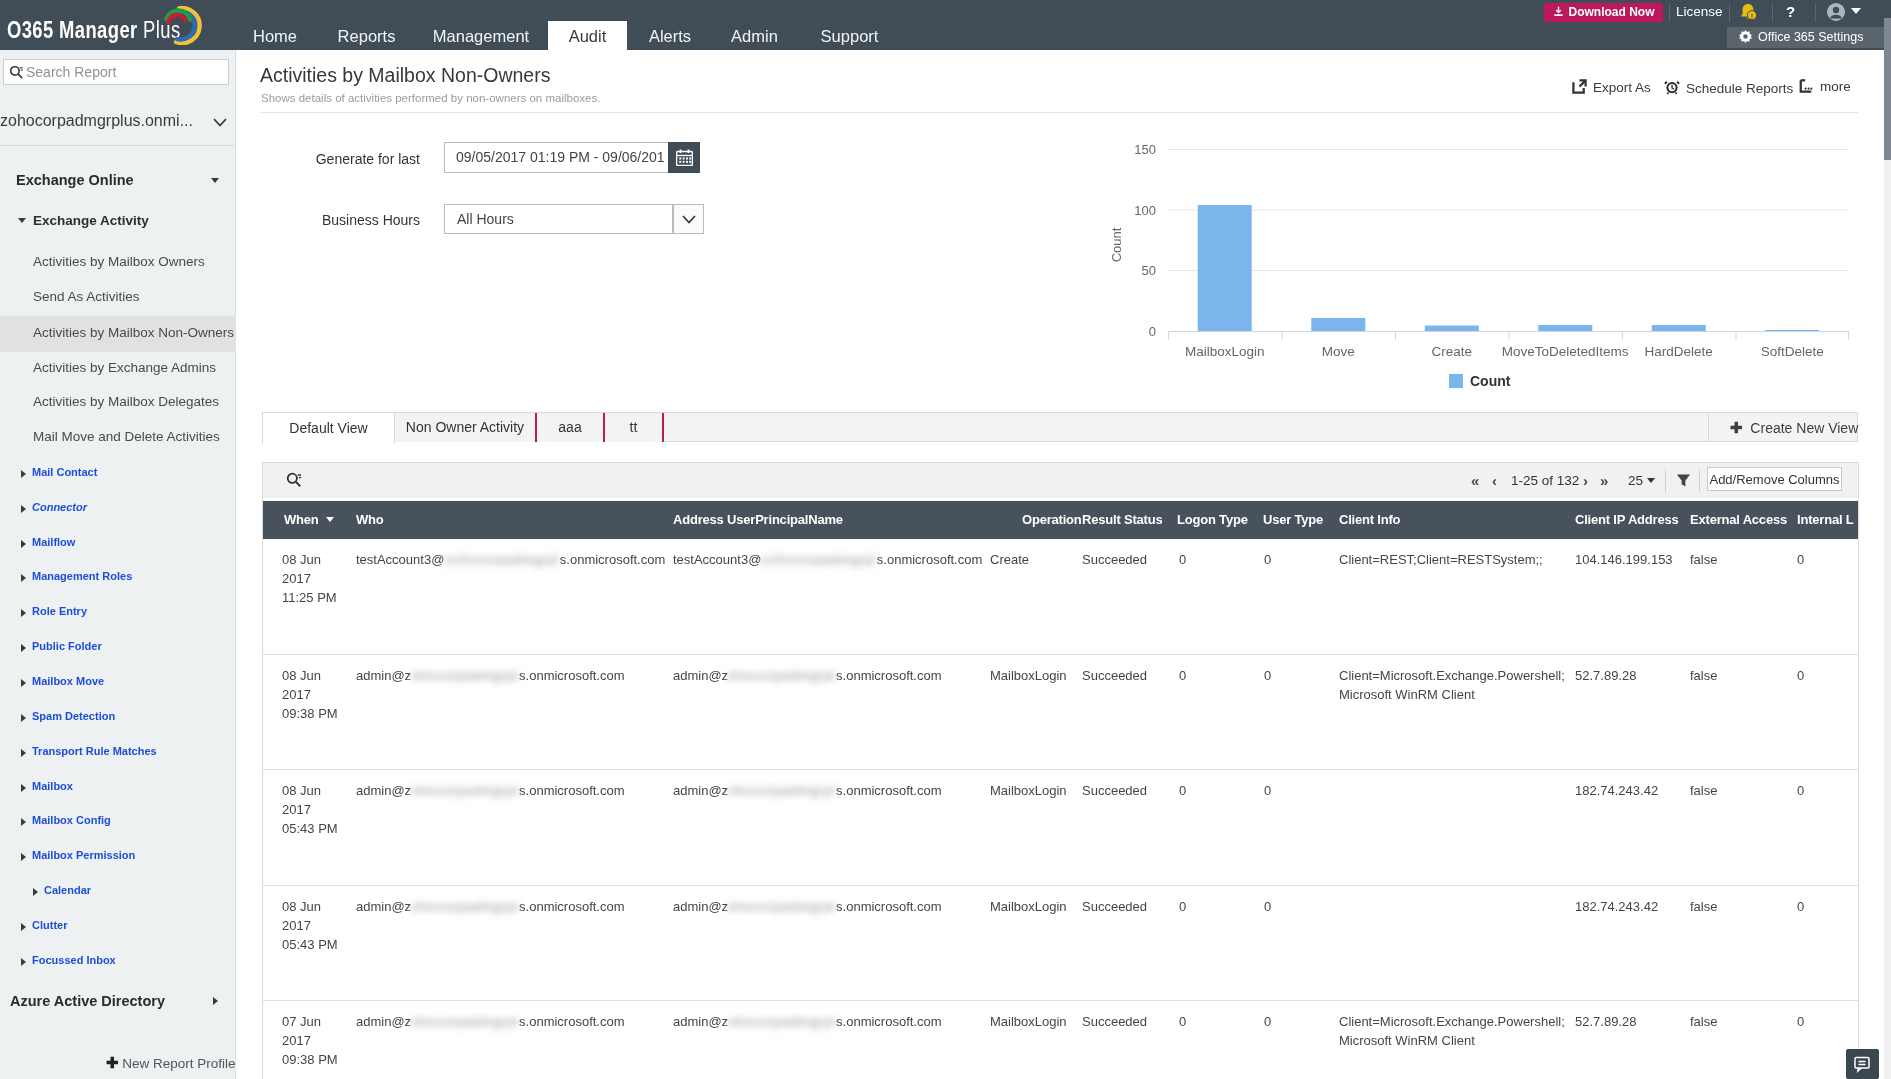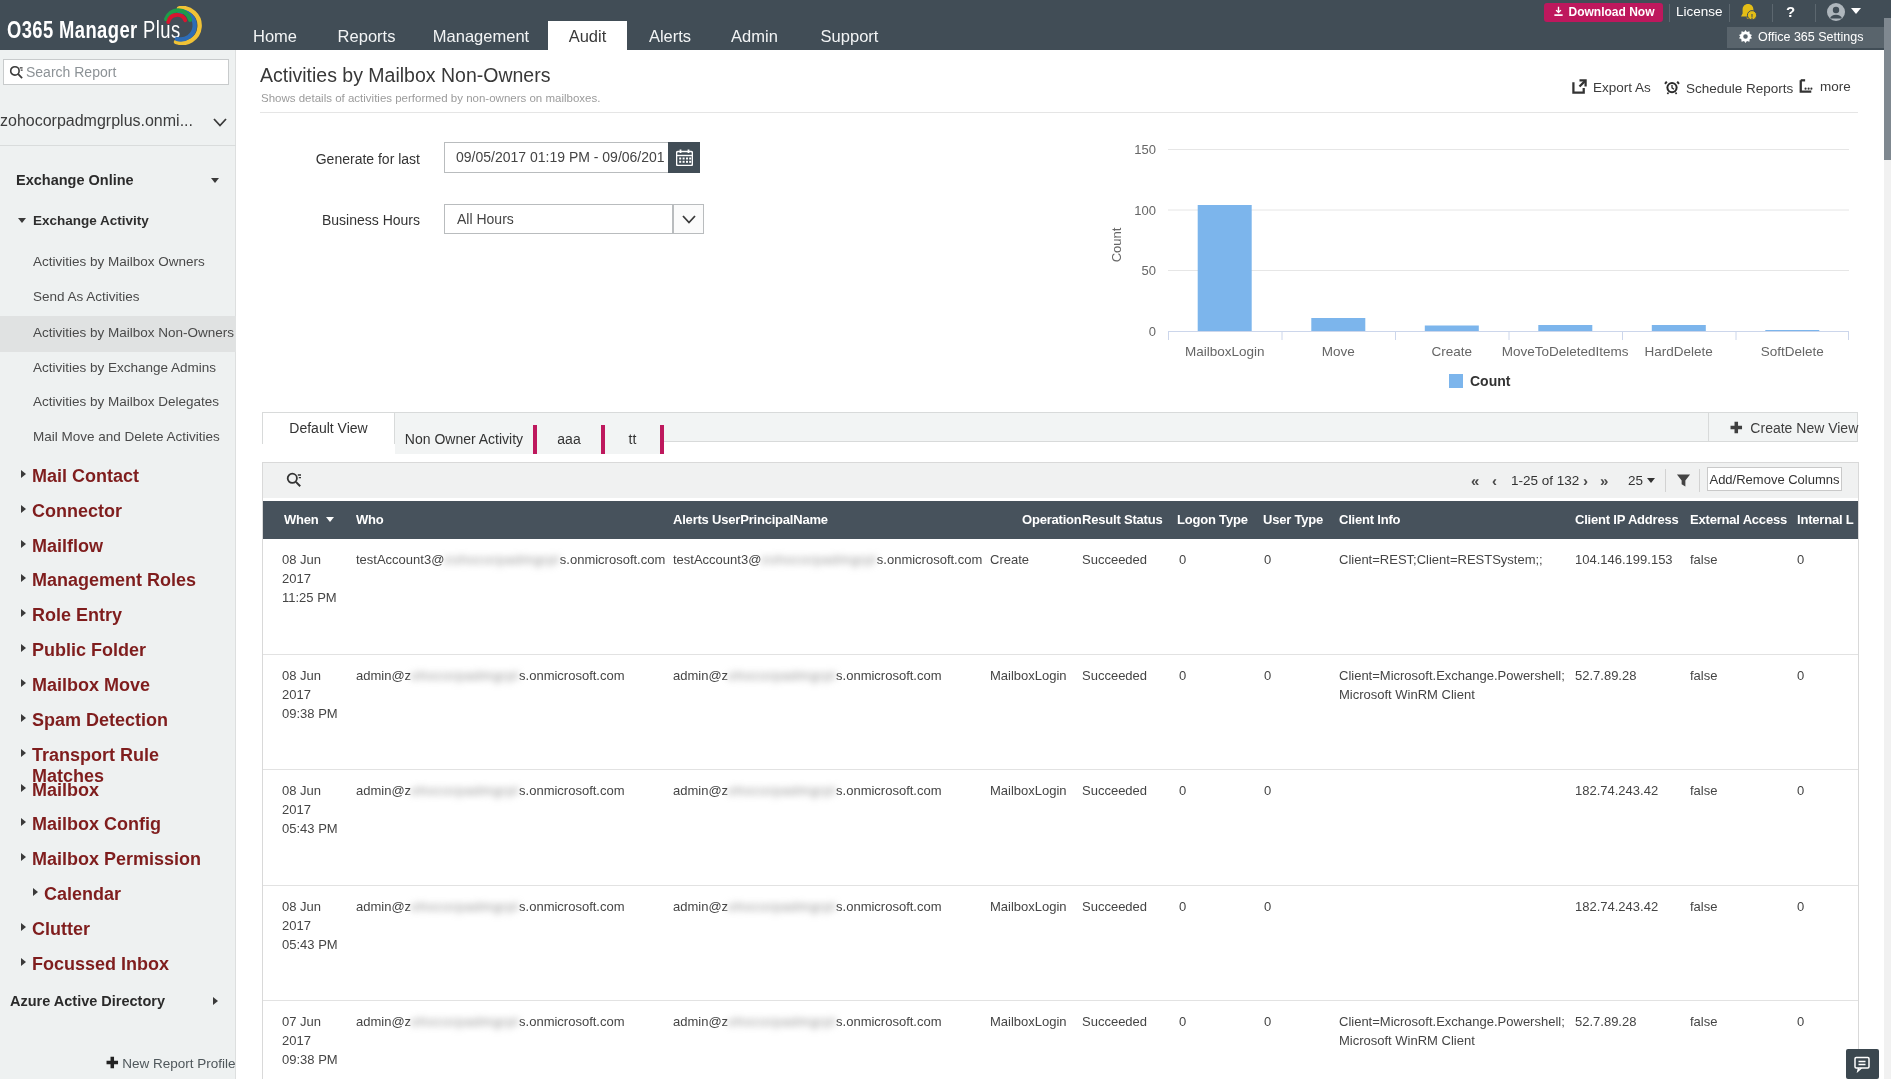--- a/index.html
+++ b/index.html
@@ -20,41 +20,41 @@
 
 
 #sidebar { position:absolute; left:0; top:50px; width:236px; height:1029px; background:#eef1f1; border-right:1px solid #dddfdf; }
 #sbsearch { position:absolute; left:3px; top:9px; width:226px; height:26px; background:#fff; border:1px solid #c8cbcc; }
 #sbsearch .ph { position:absolute; left:22px; top:4px; color:#8c9296; font-size:14px; }
 #domain { position:absolute; left:0px; top:62px; width:230px; color:#3c3c3c; font-size:16px; }
 #sbhr { position:absolute; left:0px; top:95px; width:236px; height:1px; background:#d9dcdc; }
 .sbh1 { position:absolute; color:#2b2b2b; font-size:14.5px; font-weight:bold; }
 .sbh2 { position:absolute; left:33px; color:#2e2e2e; font-size:13.5px; font-weight:bold; }
 .sbitem { position:absolute; left:33px; color:#4a4a4a; font-size:13.5px; }
-.sbcat { position:absolute; left:32px; color:#7f1d1d; font-size:18px; font-weight:600; }
+.sbcat { position:absolute; left:32px; color:#1d4ed8; font-size:11px; font-weight:600; }
 .sbcat::before { content:''; position:absolute; left:-11px; top:4px; width:0; height:0; border-top:4px solid transparent; border-bottom:4px solid transparent; border-left:5px solid #3a3a3a; }
 .tri-r { position:absolute; width:0; height:0; border-top:4px solid transparent; border-bottom:4px solid transparent; border-left:5px solid #3a3a3a; }
 .tri-d { position:absolute; width:0; height:0; border-left:4.5px solid transparent; border-right:4.5px solid transparent; border-top:5.5px solid #3a3a3a; }
 #sbsel { position:absolute; left:0; top:266px; width:236px; height:36px; background:#e0e2e2; }
 
 
 #main { position:absolute; left:237px; top:50px; width:1647px; height:1029px; background:#fff; }
 #title { position:absolute; left:23px; top:14px; font-size:19.5px; color:#383838; }
 #subtitle { position:absolute; left:24px; top:42px; font-size:11.5px; color:#9b9b9b; }
 .hbtn { position:absolute; top:29px; font-size:13.5px; color:#3b3b3b; white-space:nowrap; }
 #titlehr { position:absolute; left:23px; top:62px; width:1598px; height:1px; background:#e5e5e5; }
 .flabel { position:absolute; font-size:14px; color:#333; text-align:right; width:140px; white-space:nowrap; }
 #dateinput { position:absolute; left:207px; top:92px; width:225px; height:31px; background:#fff; border:1px solid #b9bcbe; font-size:14px; color:#444; line-height:29px; padding-left:11px; white-space:nowrap; overflow:hidden; }
 #calbtn { position:absolute; left:431px; top:92px; width:32px; height:31px; background:#414d56; }
 #bhselect { position:absolute; left:207px; top:154px; width:229px; height:30px; background:#fff; border:1px solid #b9bcbe; font-size:14px; color:#444; line-height:28px; padding-left:12px; }
 #bhbtn { position:absolute; left:436px; top:154px; width:31px; height:30px; background:#fbfbfb; border:1px solid #b9bcbe; }
 
 
 #tabstrip { position:absolute; left:25px; top:362px; width:1596px; height:30px; background:#f2f4f4; border:1px solid #d8dada; }
-.tab { position:absolute; top:12px; height:29px; line-height:29px; text-align:center; font-size:14px; color:#333; border-right:4px solid #be185d; background:#f2f4f4; }
+.tab { position:absolute; top:0; height:29px; line-height:29px; text-align:center; font-size:14px; color:#333; border-right:2px solid #be185d; background:#f2f4f4; }
 #tabactive { position:absolute; left:-1px; top:-1px; width:133px; height:32px; background:#fff; border:1px solid #d8dada; border-bottom:none; line-height:30px; text-align:center; font-size:14px; color:#333; }
 #createview { position:absolute; left:1445px; top:0; width:149px; height:29px; border-left:1px solid #d8dada; font-size:14px; color:#3f3f3f; line-height:29px; padding-left:21px; white-space:nowrap; }
 
 
 #tablebox { position:absolute; left:25px; top:412px; width:1597px; height:617px; border:1px solid #d9d9d9; border-bottom:none; background:#fff; }
 #toolbar { position:absolute; left:0; top:0; width:1595px; height:35px; background:#f0f1f1; }
 #thead { position:absolute; left:0; top:38px; width:1595px; height:38px; background:#47525c; color:#fff; font-size:13px; font-weight:bold; letter-spacing:-0.2px; }
 .th { position:absolute; top:0; height:38px; line-height:38px; white-space:nowrap; }
 .row { position:absolute; left:0; width:1595px; height:115px; border-bottom:1px solid #e2e2e2; font-size:13px; color:#454545; }
 .cell { position:absolute; top:11px; line-height:19.2px; white-space:nowrap; }
@@ -132,21 +132,21 @@
   <div class="tri-d" style="left:18px;top:168px;"></div>
   <div class="sbh2" style="top:163px;">Exchange Activity</div>
   <div id="sbsel"></div>
   <div class="sbitem" style="top:204px;">Activities by Mailbox Owners</div>
   <div class="sbitem" style="top:239px;">Send As Activities</div>
   <div class="sbitem" style="top:275px;">Activities by Mailbox Non-Owners</div>
   <div class="sbitem" style="top:310px;">Activities by Exchange Admins</div>
   <div class="sbitem" style="top:344px;">Activities by Mailbox Delegates</div>
   <div class="sbitem" style="top:379px;">Mail Move and Delete Activities</div>
   <div class="sbcat" style="top:416px;">Mail Contact</div>
-  <div class="sbcat" style="top:451px;">Connector</div>
+  <div class="sbcat" style="top:451px;font-style:italic;">Connector</div>
   <div class="sbcat" style="top:486px;">Mailflow</div>
   <div class="sbcat" style="top:520px;">Management Roles</div>
   <div class="sbcat" style="top:555px;">Role Entry</div>
   <div class="sbcat" style="top:590px;">Public Folder</div>
   <div class="sbcat" style="top:625px;">Mailbox Move</div>
   <div class="sbcat" style="top:660px;">Spam Detection</div>
   <div class="sbcat" style="top:695px;">Transport Rule Matches</div>
   <div class="sbcat" style="top:730px;">Mailbox</div>
   <div class="sbcat" style="top:764px;">Mailbox Config</div>
   <div class="sbcat" style="top:799px;">Mailbox Permission</div>
@@ -270,21 +270,21 @@
       <div class="abs" style="left:1402px;top:6px;width:1px;height:23px;background:#d2d2d2;"></div>
       <svg style="position:absolute;left:1413px;top:10px;" width="15" height="15" viewBox="0 0 16 16">
           <path d="M1 1.5 h14 L10 8 v6.5 l-4 -2.5 v-4 Z" fill="#444"></path>
         </svg>
       <div class="abs" style="left:1436px;top:6px;width:1px;height:23px;background:#d2d2d2;"></div>
       <div id="addrem">Add/Remove Columns</div>
     </div>
     <div id="thead">
       <div class="th" style="left:21px;">When <span style="display:inline-block;vertical-align:2px;margin-left:4px;width:0;height:0;border-left:4.5px solid transparent;border-right:4.5px solid transparent;border-top:5px solid #fff;"></span></div>
       <div class="th" style="left:93px;">Who</div>
-      <div class="th" style="left:410px;">Alerts UserPrincipalName</div>
+      <div class="th" style="left:410px;">Address UserPrincipalName</div>
       <div class="th" style="left:759px;">Operation</div>
       <div class="th" style="left:819px;">Result Status</div>
       <div class="th" style="left:914px;">Logon Type</div>
       <div class="th" style="left:1000px;">User Type</div>
       <div class="th" style="left:1076px;">Client Info</div>
       <div class="th" style="left:1312px;">Client IP Address</div>
       <div class="th" style="left:1427px;">External Access</div>
       <div class="th" style="left:1534px;">Internal L</div>
     </div>
     <div id="tbody">

